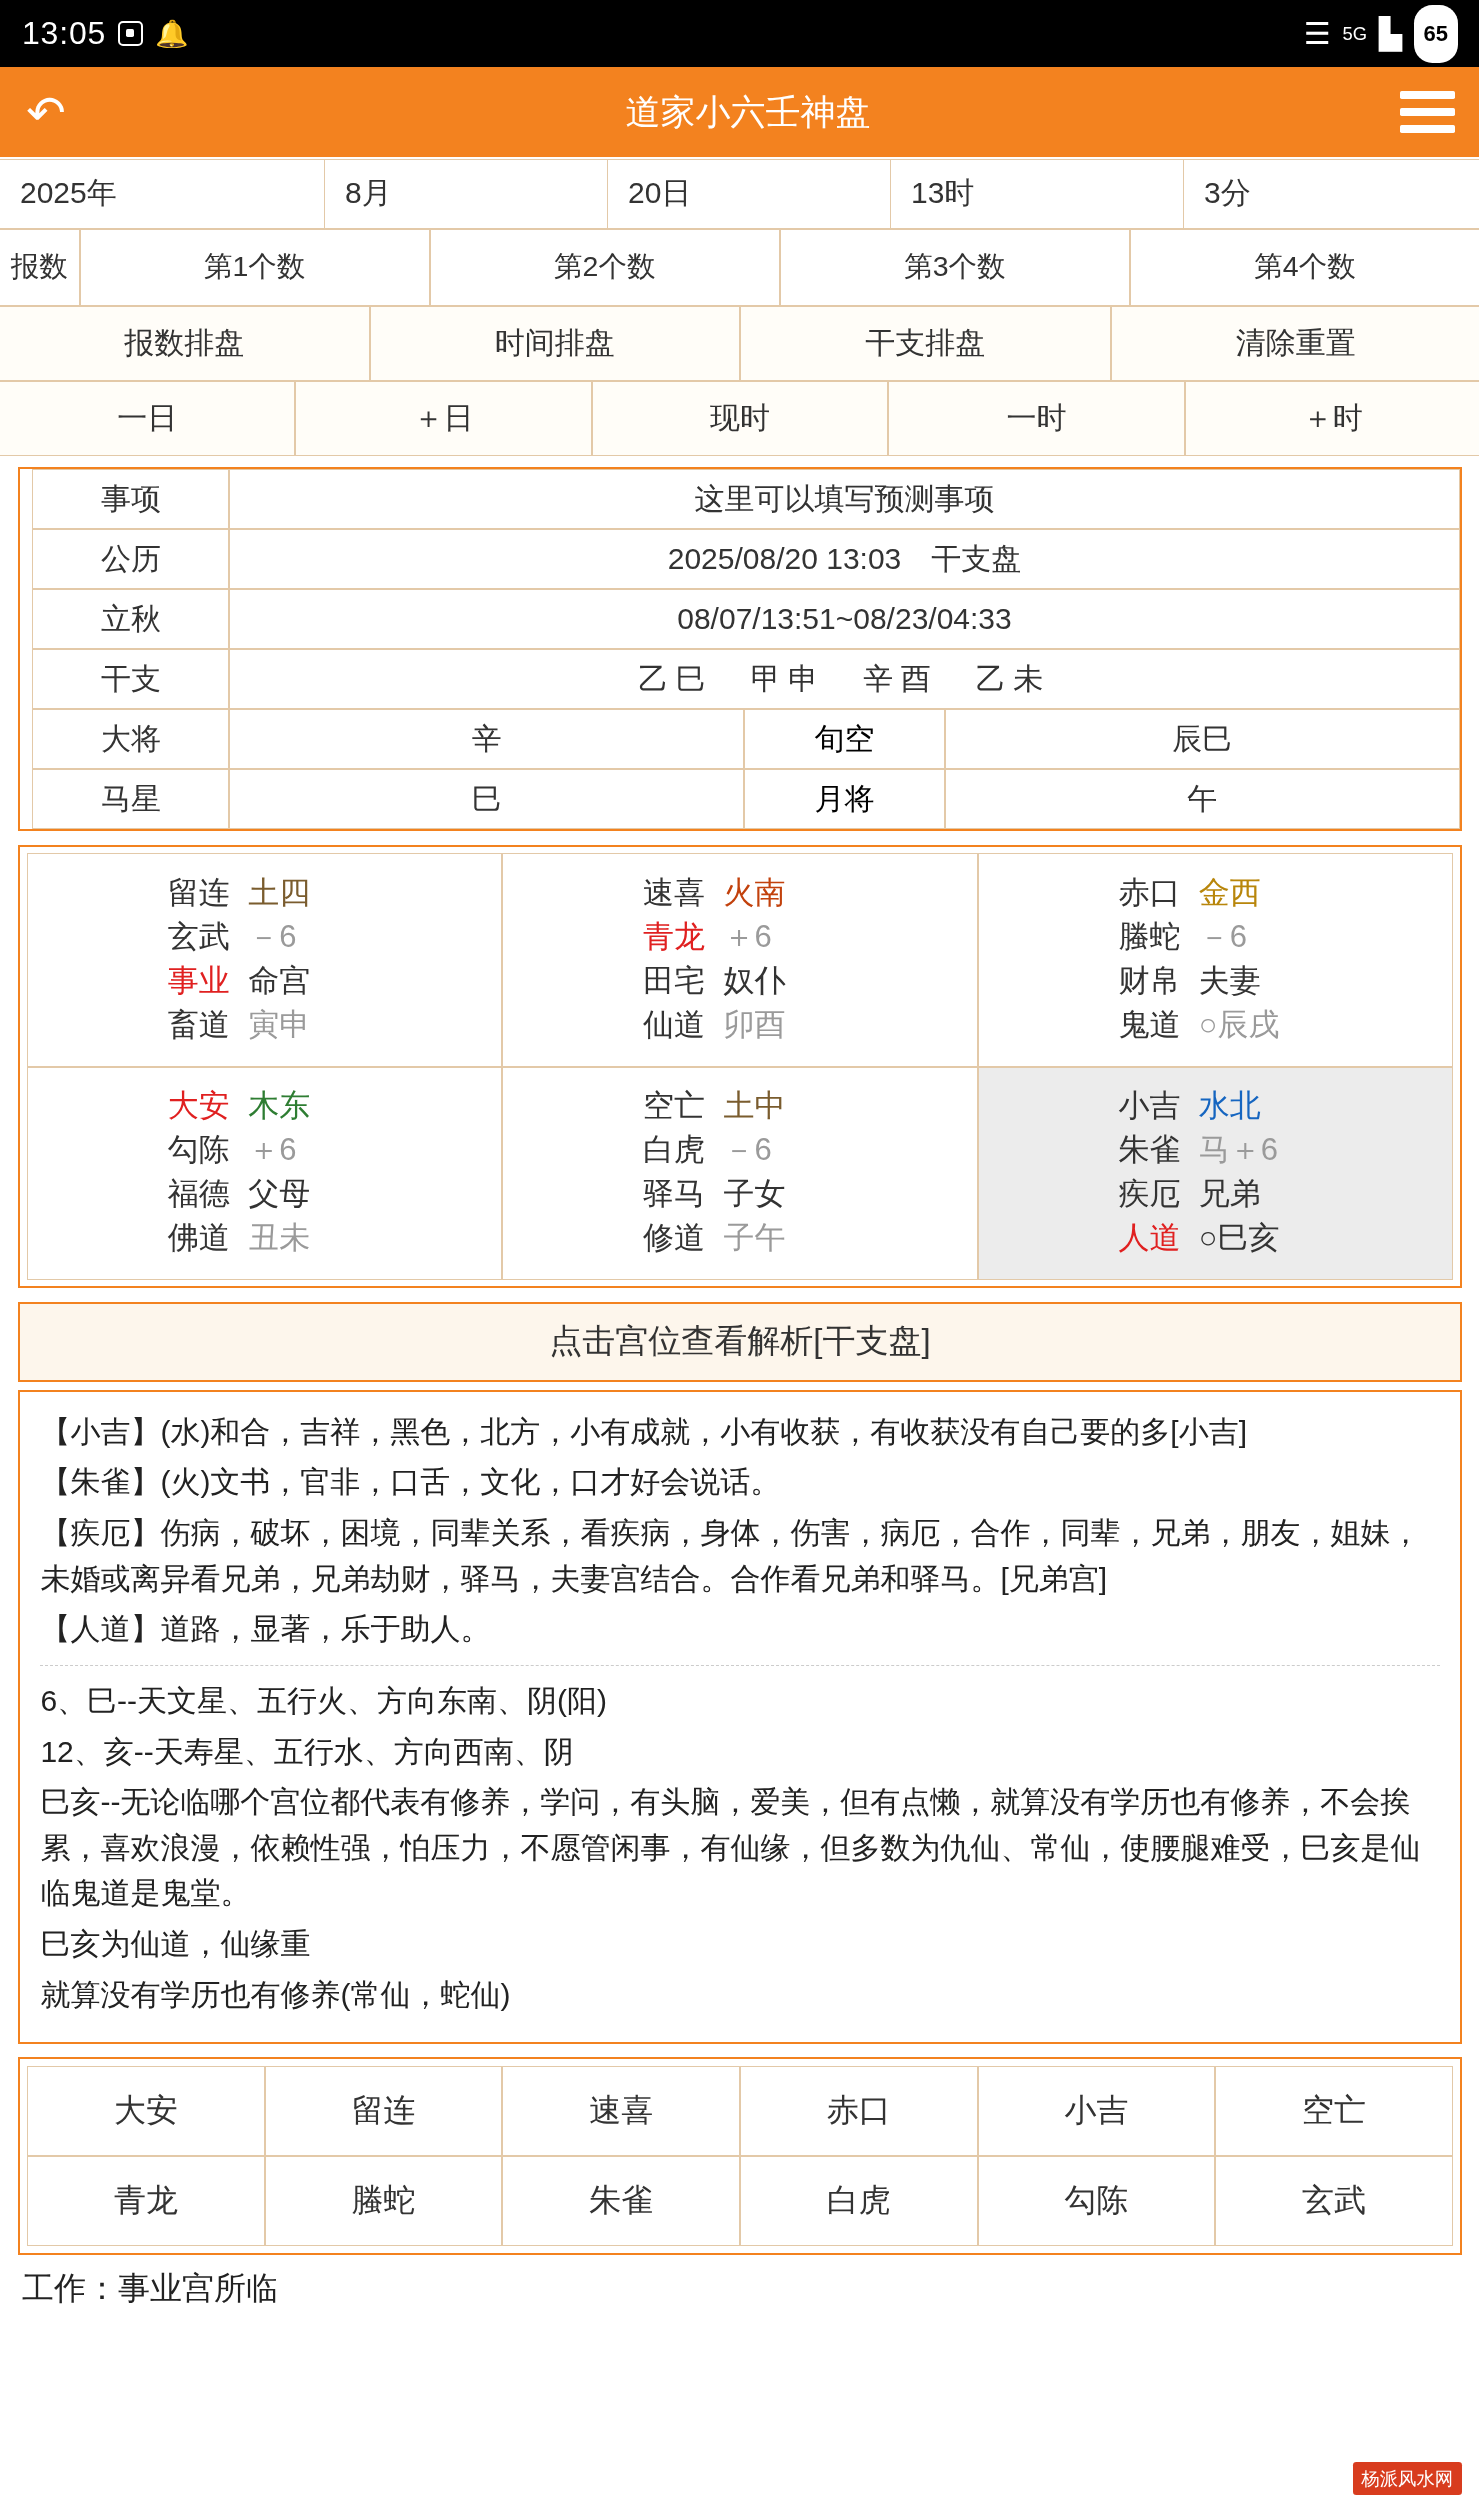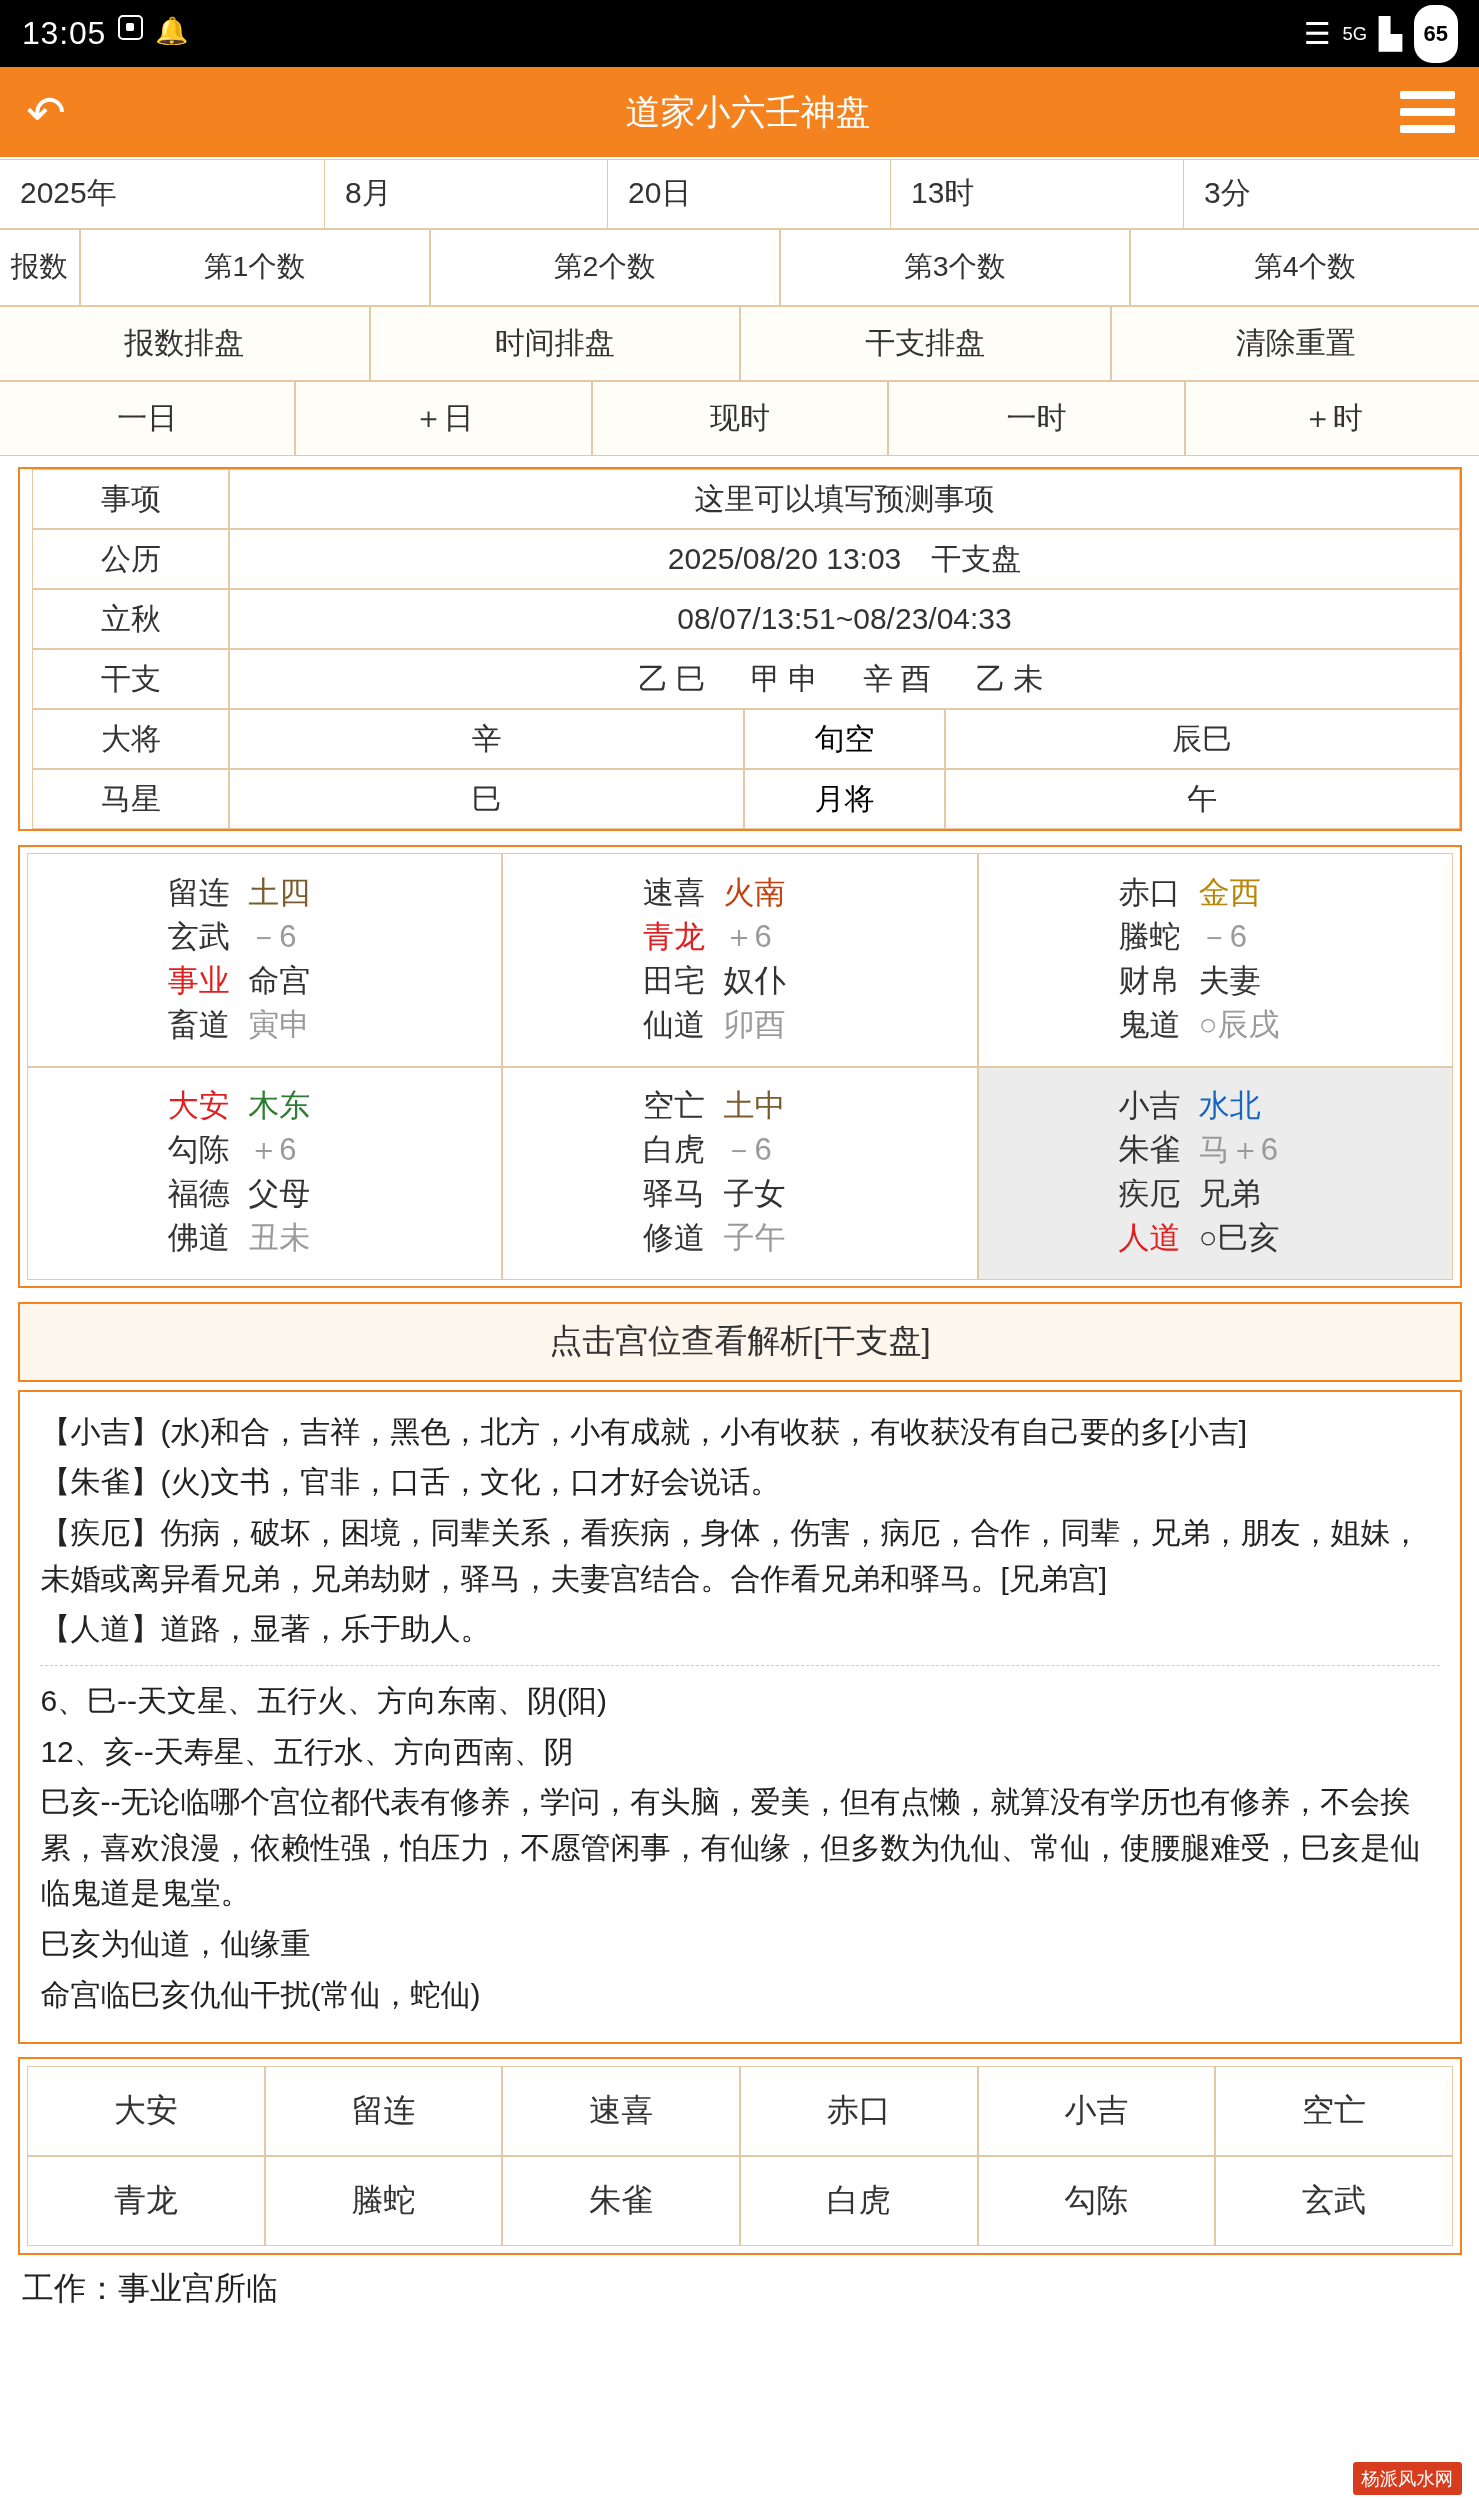--- a/index.html
+++ b/index.html
@@ -12,21 +12,21 @@
     overflow: hidden;
   }
   .phone { width:1480px; height:2500px; position:relative; }
 
   
   .statusbar {
     height: 67px; background:#000; color:#fff;
     display:flex; align-items:center; justify-content:space-between;
     padding: 0 22px; font-size: 30px;
   }
-  .sb-left { display:flex; gap:12px; }
+  .sb-left { display:flex; align-items:center; gap:12px; }
   .sb-time { font-size:32px; letter-spacing:0.8px; }
   .sb-right { display:flex; align-items:center; gap:11.7px; }
   .icon-sq {
     width:25px; height:25px; border:2.5px solid #fff; border-radius:5px;
     display:inline-block; position:relative;
   }
   .icon-sq::after {
     content:""; position:absolute; left:5.9px; top:5.9px; width:8.4px; height:8.4px;
     background:#fff; border-radius:1.7px;
   }
@@ -360,21 +360,21 @@
   <div class="expl">
     <p>【小吉】(水)和合，吉祥，黑色，北方，小有成就，小有收获，有收获没有自己要的多[小吉]</p>
     <p>【朱雀】(火)文书，官非，口舌，文化，口才好会说话。</p>
     <p>【疾厄】伤病，破坏，困境，同辈关系，看疾病，身体，伤害，病厄，合作，同辈，兄弟，朋友，姐妹，未婚或离异看兄弟，兄弟劫财，驿马，夫妻宫结合。合作看兄弟和驿马。[兄弟宫]</p>
     <p>【人道】道路，显著，乐于助人。</p>
     <div class="divider"></div>
     <p>6、巳--天文星、五行火、方向东南、阴(阳)</p>
     <p>12、亥--天寿星、五行水、方向西南、阴</p>
     <p>巳亥--无论临哪个宫位都代表有修养，学问，有头脑，爱美，但有点懒，就算没有学历也有修养，不会挨累，喜欢浪漫，依赖性强，怕压力，不愿管闲事，有仙缘，但多数为仇仙、常仙，使腰腿难受，巳亥是仙临鬼道是鬼堂。</p>
     <p>巳亥为仙道，仙缘重</p>
-    <p>命宫临巳亥仇仙干扰(常仙，蛇仙)</p>
+    <p>就算没有学历也有修养(常仙，蛇仙)</p>
   </div>
 
   <div class="bottom-wrap">
     <div class="bgrid" id="bottom-grid">
         <div class="bcell">大安</div>
         <div class="bcell">留连</div>
         <div class="bcell">速喜</div>
         <div class="bcell">赤口</div>
         <div class="bcell">小吉</div>
         <div class="bcell">空亡</div>

